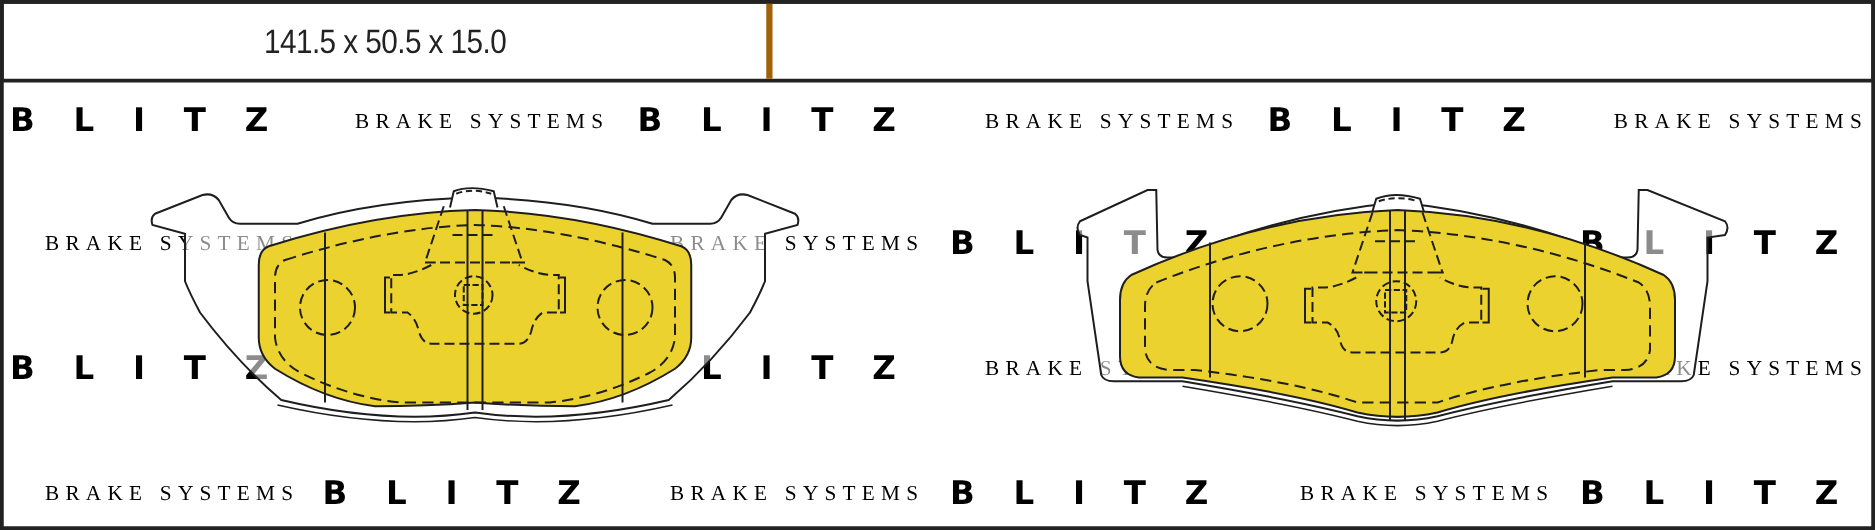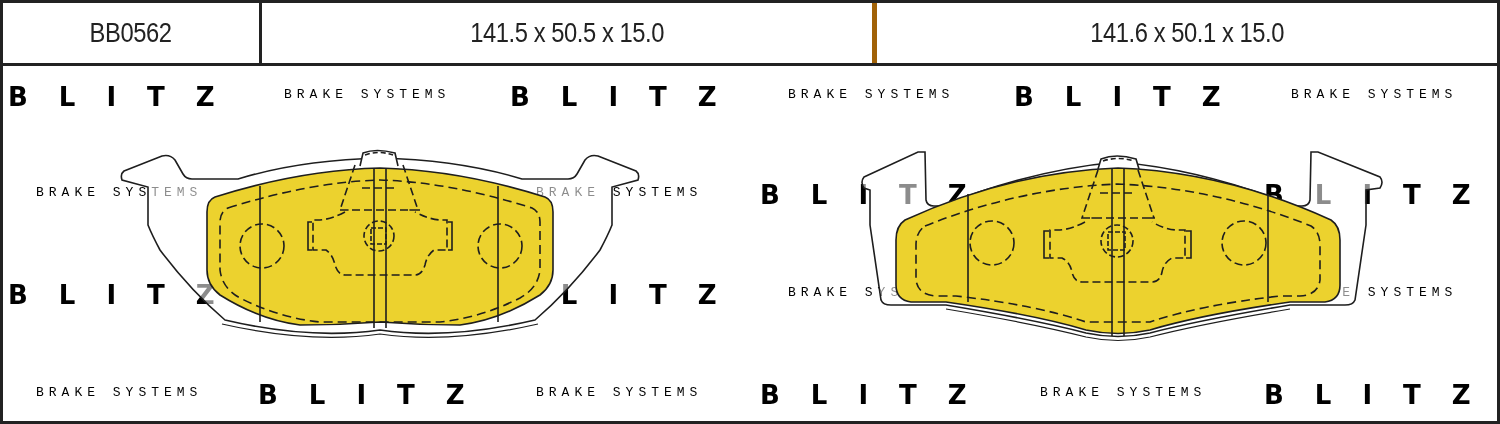--- a/index.html
+++ b/index.html
@@ -7,37 +7,31 @@
     .frame { position:absolute; left:0; top:0; width:1500px; height:424px; box-sizing:border-box; border:3px solid #222; }
     .header { position:absolute; left:0; top:0; width:1500px; height:66px; box-sizing:border-box; border:3px solid #222; display:flex; }
     .cell { box-sizing:border-box; display:flex; align-items:center; justify-content:center; font-family:"Liberation Sans", sans-serif; font-size:27px; color:#222; letter-spacing:-0.5px; transform:scaleX(0.88); }
     .cell-wrap { box-sizing:border-box; display:flex; align-items:center; justify-content:center; height:100%; }
     .c1 { width:259px; border-right:3px solid #222; }
     .c2 { width:615px; border-right:5px solid #a16207; }
     .c3 { flex:1; }
     .wm { position:absolute; left:0; width:1500px; height:30px; white-space:nowrap; pointer-events:none; }
     .wm span { position:absolute; top:0; color:#000000; }
     .blitz { font-family:"DejaVu Sans", sans-serif; font-weight:bold; font-size:26px; letter-spacing:31px; color:#d8d8d8; }
-    .brake { font-family:Liberation Mono, monospace; font-size:13px; letter-spacing:5px; color:#c6c6c6; top:5px !important; }
+    .brake { font-family:Liberation Serif, serif; font-size:17px; letter-spacing:5px; color:#c6c6c6; top:5px !important; }
     svg.pads { position:absolute; left:0; top:66px; }
   </style>
 </head>
 <body>
 
 <div class="frame"></div>
 
 <div class="header">
-  <div class="cell-wrap c1">
-    <span class="cell">BB0562</span>
-  </div>
   <div class="cell-wrap c2">
     <span class="cell">141.5 x 50.5 x 15.0</span>
-  </div>
-  <div class="cell-wrap c3">
-    <span class="cell">141.6 x 50.1 x 15.0</span>
   </div>
 </div>
 
 <div class="wm" style="top:82px;">
   <span class="blitz" style="left:8px;">BLITZ</span>
   <span class="brake" style="left:284px;">BRAKE SYSTEMS</span>
   <span class="blitz" style="left:510px;">BLITZ</span>
   <span class="brake" style="left:788px;">BRAKE SYSTEMS</span>
   <span class="blitz" style="left:1014px;">BLITZ</span>
   <span class="brake" style="left:1291px;">BRAKE SYSTEMS</span>

